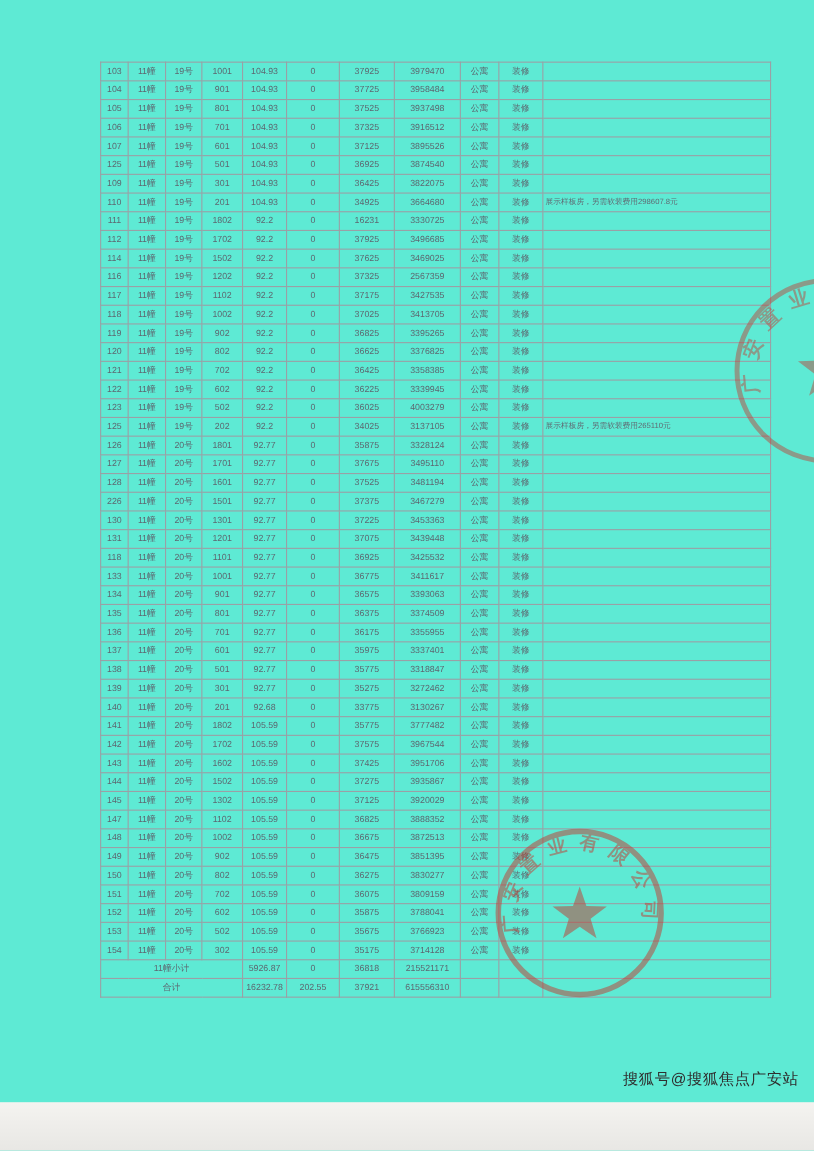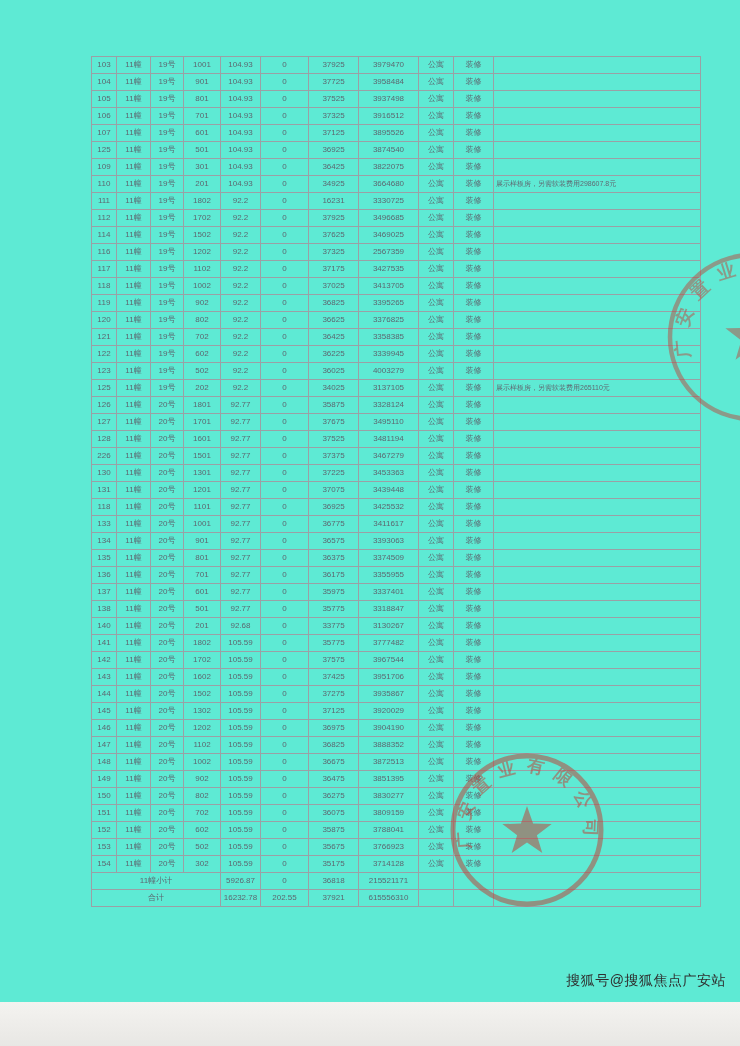--- a/index.html
+++ b/index.html
@@ -479,20 +479,33 @@
           <td>501</td>
           <td>92.77</td>
           <td>0</td>
           <td>35775</td>
           <td>3318847</td>
           <td>公寓</td>
           <td>装修</td>
           <td class="note"></td>
         </tr>
         <tr>
+          <td>139</td>
+          <td>11幢</td>
+          <td>20号</td>
+          <td>301</td>
+          <td>92.77</td>
+          <td>0</td>
+          <td>35275</td>
+          <td>3272462</td>
+          <td>公寓</td>
+          <td>装修</td>
+          <td class="note"></td>
+        </tr>
+        <tr>
           <td>140</td>
           <td>11幢</td>
           <td>20号</td>
           <td>201</td>
           <td>92.68</td>
           <td>0</td>
           <td>33775</td>
           <td>3130267</td>
           <td>公寓</td>
           <td>装修</td>
@@ -552,33 +565,20 @@
         </tr>
         <tr>
           <td>145</td>
           <td>11幢</td>
           <td>20号</td>
           <td>1302</td>
           <td>105.59</td>
           <td>0</td>
           <td>37125</td>
           <td>3920029</td>
-          <td>公寓</td>
-          <td>装修</td>
-          <td class="note"></td>
-        </tr>
-        <tr>
-          <td>146</td>
-          <td>11幢</td>
-          <td>20号</td>
-          <td>1202</td>
-          <td>105.59</td>
-          <td>0</td>
-          <td>36975</td>
-          <td>3904190</td>
           <td>公寓</td>
           <td>装修</td>
           <td class="note"></td>
         </tr>
         <tr>
           <td>147</td>
           <td>11幢</td>
           <td>20号</td>
           <td>1102</td>
           <td>105.59</td>

